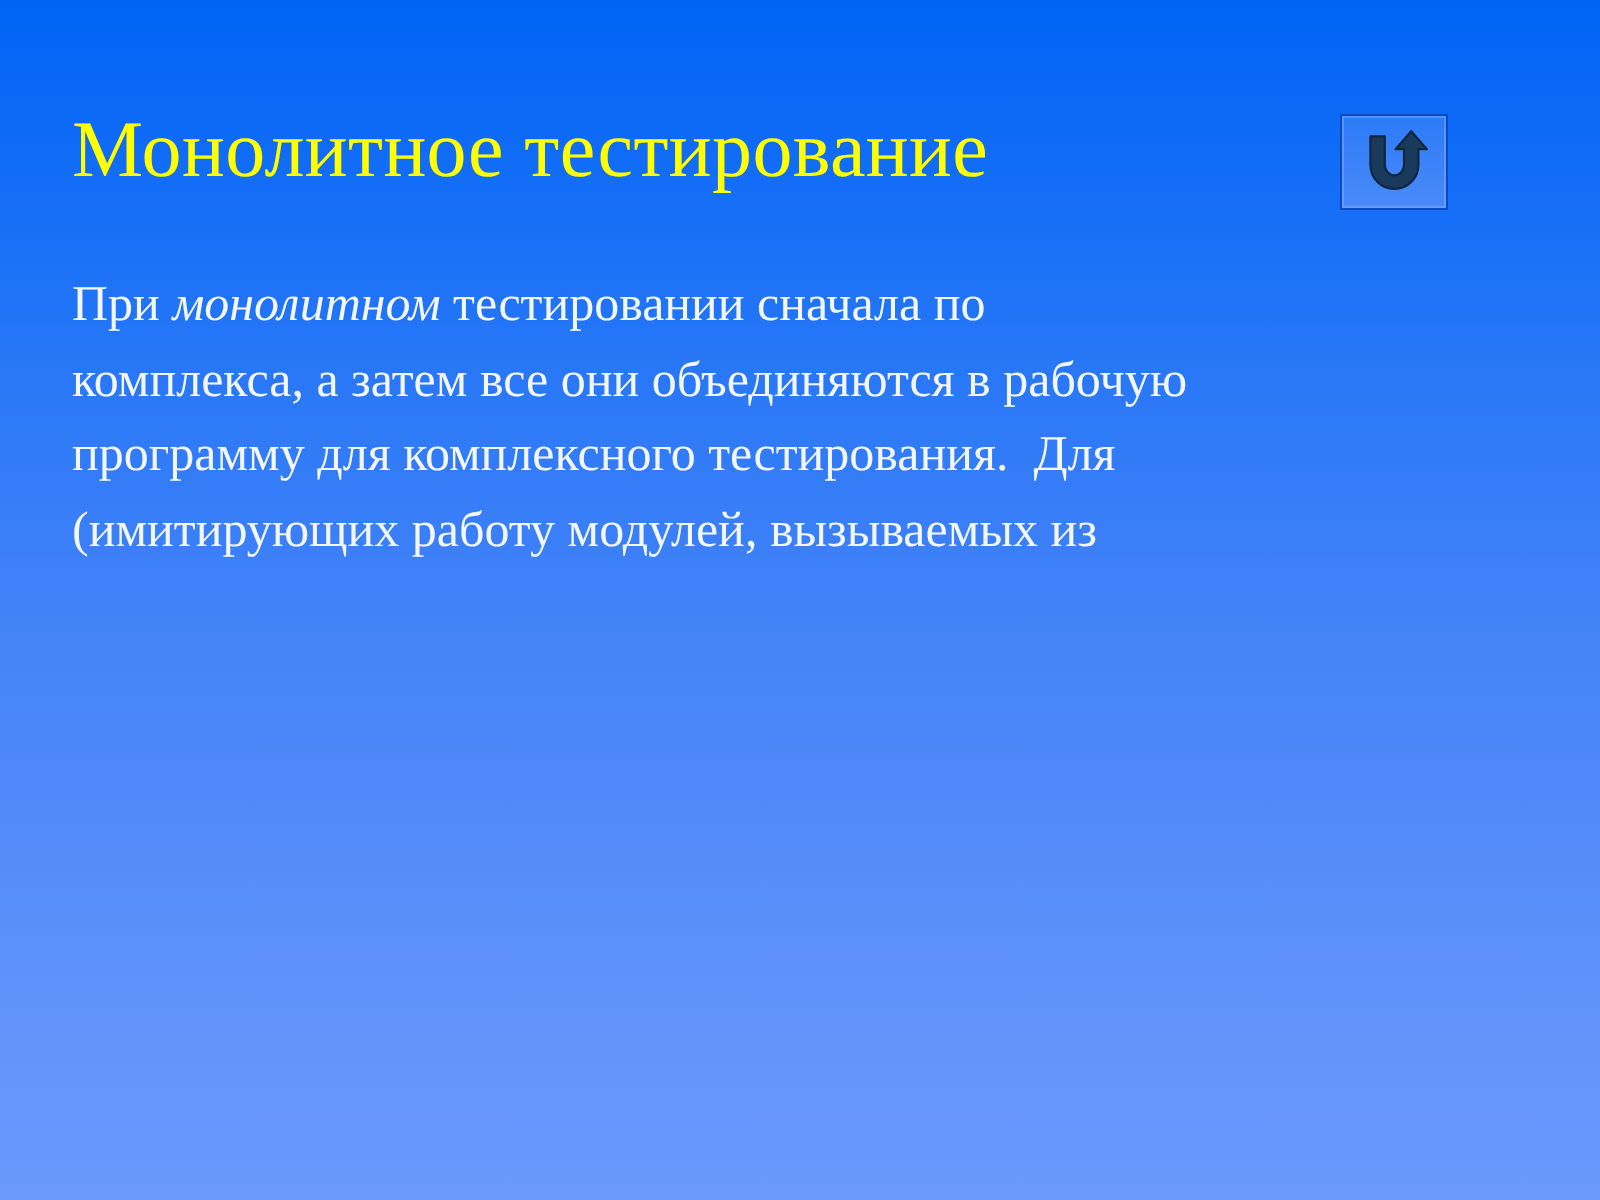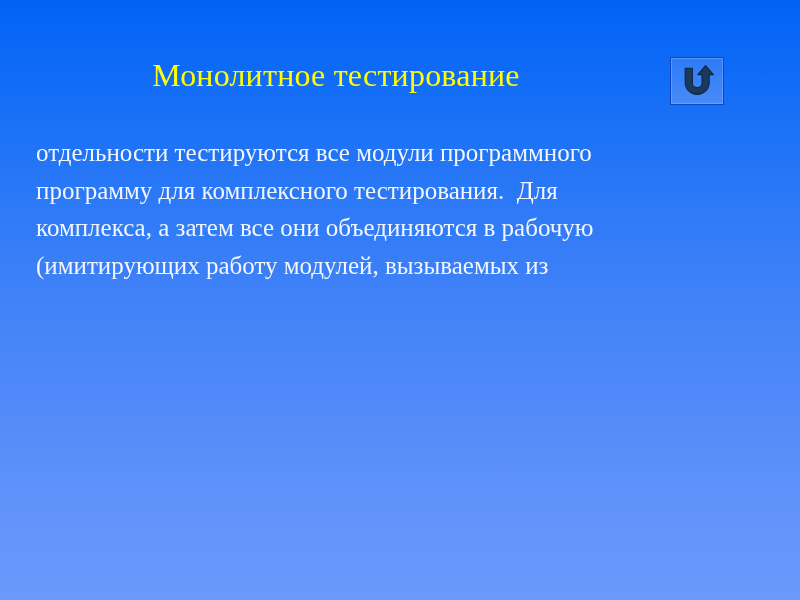--- a/index.html
+++ b/index.html
@@ -28,27 +28,26 @@
     box-sizing: border-box;
   }
 
   
   .slide-title {
     position: absolute;
     left: 36px;
     top: 52px;
     width: 600px;
     color: #FFFF00;
-    font-size: 32px;
+    font-size: 40px;
     line-height: 46px;
     font-weight: normal;
     letter-spacing: 0.2px;
     white-space: nowrap;
     margin: 0;
-    text-align: center;
   }
 
   
   .nav-button {
     position: absolute;
     left: 670px;
     top: 57px;
     width: 54px;
     height: 48px;
     box-sizing: border-box;
@@ -92,19 +91,19 @@
 
   <h1 class="slide-title">Монолитное тестирование</h1>
 
   <div class="nav-button" title="">
     <svg class="uturn-icon" viewBox="0 0 34 32">
       <path d="M5.2 3.2 L5.2 17.4 C5.2 24.2 10.6 29.4 17.2 29.4 C23.8 29.4 29.2 24.2 29.2 17.4 L29.2 9.6 L33.4 9.6 L25.6 0.6 L17.8 9.6 L22.0 9.6 L22.0 17.4 C22.0 20.3 19.9 22.6 17.2 22.6 C14.5 22.6 12.4 20.3 12.4 17.4 L12.4 3.2 Z" fill="#1A3A5C" stroke="#0E2740" stroke-width="1.1" stroke-linejoin="round"></path>
     </svg>
   </div>
 
   <div class="body-text">
-    <span class="line">отдельности тестируются все модули программного</span>
+    <span class="line"><span>При </span><span class="emph">монолитном</span><span> тестировании сначала по</span></span>
+    <span class="line">комплекса, а затем все они объединяются в рабочую</span>
     <span class="line">программу для комплексного тестирования.  Для</span>
-    <span class="line">комплекса, а затем все они объединяются в рабочую</span>
     <span class="line">(имитирующих работу модулей, вызываемых из</span>
   </div>
 
 </div>
 
 </body></html>

